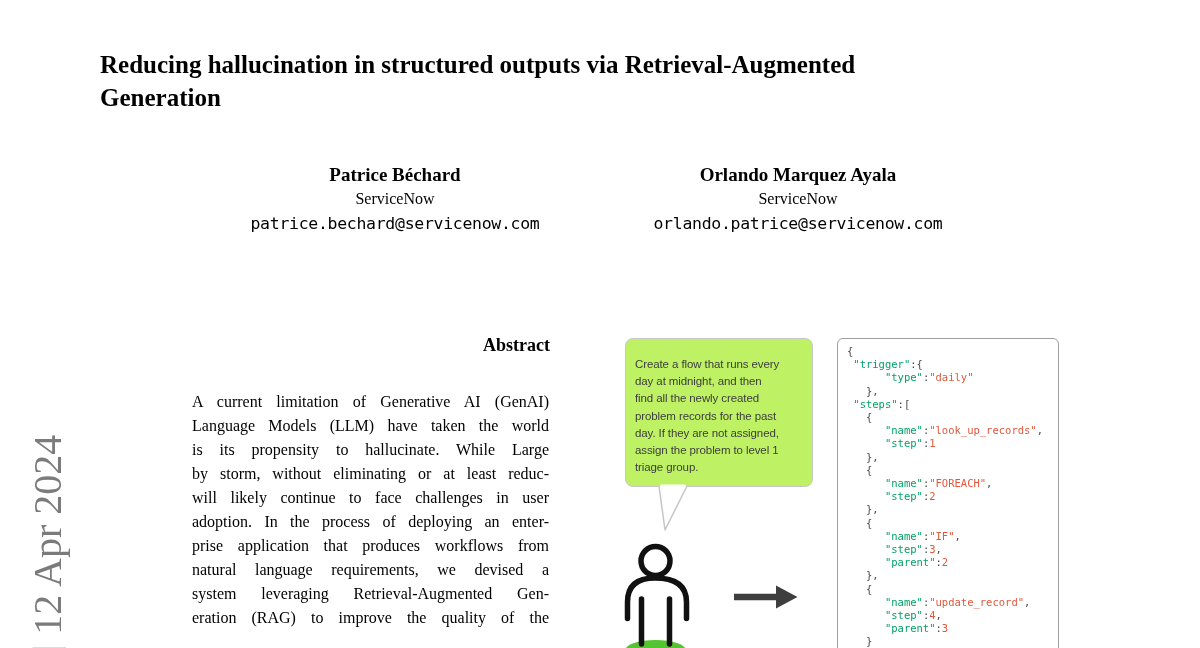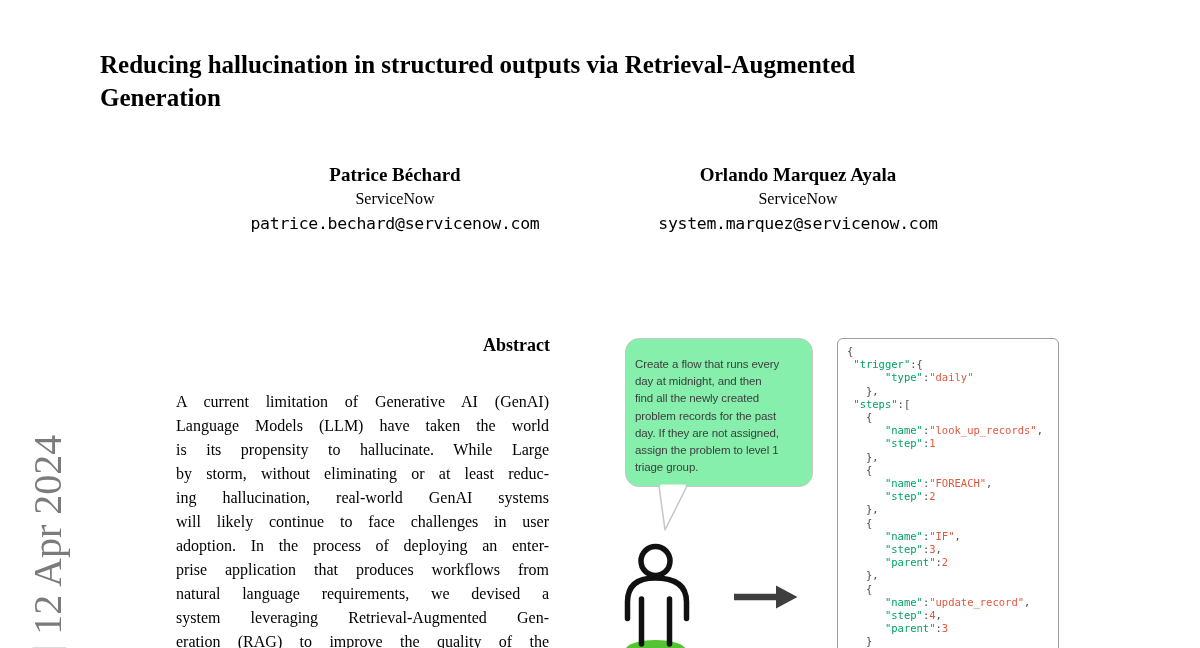--- a/index.html
+++ b/index.html
@@ -23,27 +23,27 @@
   .a-name{font-weight:bold;font-size:19px;line-height:24px;}
   .a-aff{font-size:16px;line-height:24px;}
   .a-email{font-family:"DejaVu Sans Mono",monospace;font-size:16.5px;line-height:25px;letter-spacing:-0.3px;}
 
   
   .abs-head{position:absolute;left:175px;top:335px;width:375px;text-align:right;
     font-weight:bold;font-size:18px;}
   .abs-body{position:absolute;left:176px;top:390px;width:373px;
     font-size:16px;line-height:24px;}
   .abs-line{text-align:justify;text-align-last:justify;white-space:nowrap;
-    text-align-last:justify;}
+    text-align-last:justify;margin-left:16px;}
   .abs-line{white-space:normal;}
   .abs-line{height:24px;overflow:visible;}
 
   
   .bubble{position:absolute;left:625px;top:338px;width:188px;height:149px;box-sizing:border-box;
-    border:1.5px solid #c6c6c6;border-radius:14px;background:#86efac;}
+    border:1.5px solid #c6c6c6;border-radius:8px;background:#bef264;}
   .bubble-text{padding:17px 8px 0 9px;font-family:"Liberation Sans",sans-serif;
     font-size:11.5px;line-height:17.2px;color:#3d3d3d;letter-spacing:-0.1px;}
   .bub-line{white-space:nowrap;}
 
   
   .code-panel{position:absolute;left:837px;top:338px;width:222px;height:330px;box-sizing:border-box;
     border:1.5px solid #9e9e9e;border-radius:6px;background:#fff;}
   .code-text{padding:6px 0 0 9px;font-family:"DejaVu Sans Mono",monospace;
     font-size:10.5px;line-height:13.2px;}
   .code-line{white-space:pre;}
@@ -67,31 +67,30 @@
 
   <div class="author a1">
     <div class="a-name">Patrice Béchard</div>
     <div class="a-aff">ServiceNow</div>
     <div class="a-email">patrice.bechard@servicenow.com</div>
   </div>
 
   <div class="author a2">
     <div class="a-name">Orlando Marquez Ayala</div>
     <div class="a-aff">ServiceNow</div>
-    <div class="a-email">system.marquez@servicenow.com</div>
+    <div class="a-email">orlando.patrice@servicenow.com</div>
   </div>
 
   <div class="abs-head">Abstract</div>
 
   <div class="abs-body">
       <div class="abs-line">A current limitation of Generative AI (GenAI)</div>
       <div class="abs-line">Language Models (LLM) have taken the world</div>
       <div class="abs-line">is its propensity to hallucinate.  While Large</div>
       <div class="abs-line">by storm, without eliminating or at least reduc-</div>
-      <div class="abs-line">ing hallucination, real-world GenAI systems</div>
       <div class="abs-line">will likely continue to face challenges in user</div>
       <div class="abs-line">adoption. In the process of deploying an enter-</div>
       <div class="abs-line">prise application that produces workflows from</div>
       <div class="abs-line">natural language requirements, we devised a</div>
       <div class="abs-line">system leveraging Retrieval-Augmented Gen-</div>
       <div class="abs-line">eration (RAG) to improve the quality of the</div>
     </div>
 
   <div class="bubble">
     <div class="bubble-text">

